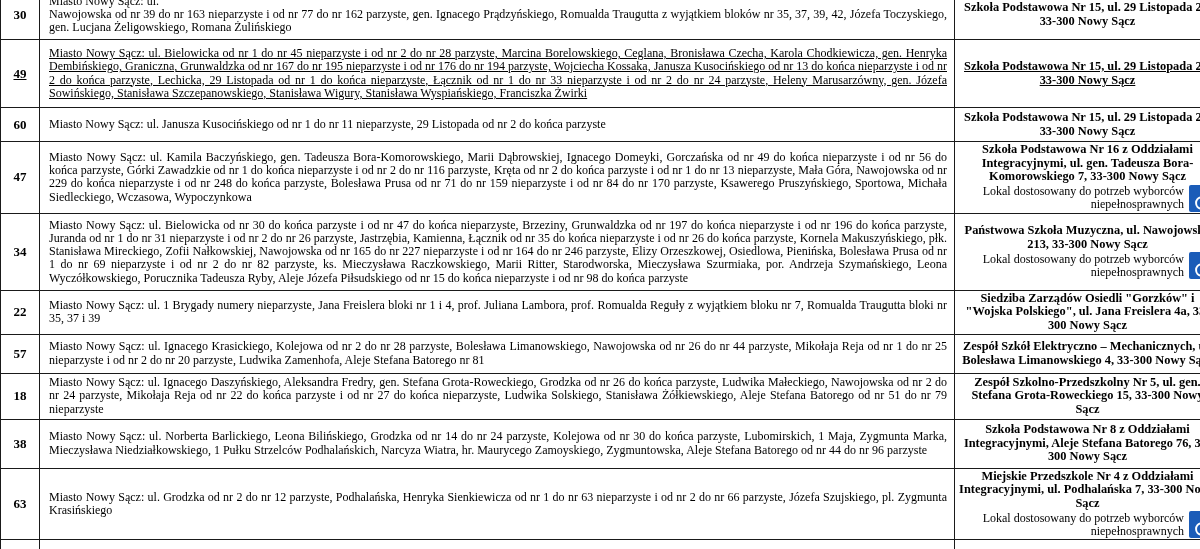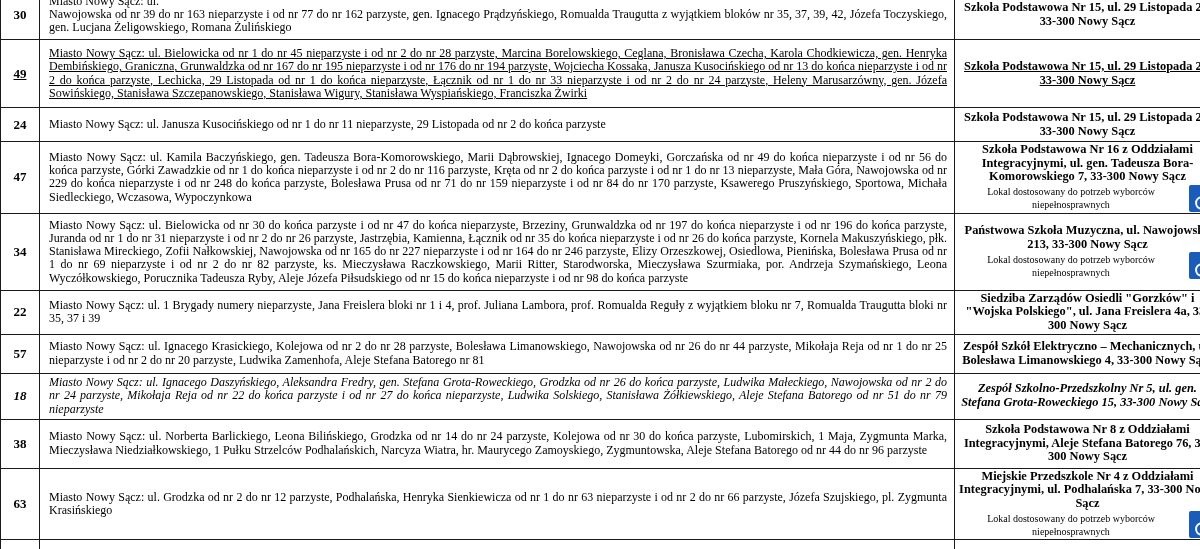--- a/index.html
+++ b/index.html
@@ -20,35 +20,35 @@
     font-size:12px;line-height:13.2px;padding:2px 7px 2px 9px;
   }
   td.desc .clipline{white-space:nowrap;overflow:hidden;}
   td.loc{
     width:259px;vertical-align:middle;padding:1px 3px;
   }
   .loc-name{
     font-weight:bold;text-align:center;font-size:12.4px;line-height:13.6px;
   }
   .note-row{display:flex;align-items:center;gap:5px;margin-top:1px;}
-  .note-text{flex:1;font-size:10px;line-height:13px;text-align:center;}
+  .note-text{flex:1;font-size:12px;line-height:13px;text-align:right;}
   .wc-badge{
     flex:0 0 auto;width:27px;height:27px;border-radius:2px;
     display:flex;align-items:center;justify-content:center;margin-right:1px;
   }
   .wc-badge svg{display:block;}
   
   tr:nth-child(1) td{height:45px;}
   tr:nth-child(2) td{height:63px;text-decoration:underline;}
   tr:nth-child(3) td{height:29px;}
   tr:nth-child(4) td{height:62px;}
   tr:nth-child(5) td{height:72px;}
   tr:nth-child(6) td{height:37px;}
   tr:nth-child(7) td{height:34px;}
-  tr:nth-child(8) td{height:41px;font-style:italic;}
+  tr:nth-child(8) td{height:41px;}
   tr:nth-child(9) td{height:44px;}
   tr:nth-child(10) td{height:65px;}
   tr:nth-child(11) td{height:85px;}
 </style>
 </head>
 <body>
 
 <div class="viewport">
   <table class="districts">
     <tbody id="rows-root">
@@ -75,21 +75,21 @@
       <span>Miasto Nowy Sącz: ul. Bielowicka od nr 1 do nr 45 nieparzyste i od nr 2 do nr 28 parzyste, Marcina Borelowskiego, Ceglana, Bronisława Czecha, Karola Chodkiewicza, gen. Henryka Dembińskiego, Graniczna, Grunwaldzka od nr 167 do nr 195 nieparzyste i od nr 176 do nr 194 parzyste, Wojciecha Kossaka, Janusza Kusocińskiego od nr 13 do końca nieparzyste i od nr 2 do końca parzyste, Lechicka, 29 Listopada od nr 1 do końca nieparzyste, Łącznik od nr 1 do nr 33 nieparzyste i od nr 2 do nr 24 parzyste, Heleny Marusarzówny, gen. Józefa Sowińskiego, Stanisława Szczepanowskiego, Stanisława Wigury, Stanisława Wyspiańskiego, Franciszka Żwirki</span>
     </td>
     <td class="loc">
       <div class="loc-name">Szkoła Podstawowa Nr 15, ul. 29 Listopada 22, 33-300 Nowy Sącz</div>
 
     </td>
   </tr>
 
   <tr>
     <td class="num">
-      <span>24</span>
+      <span>60</span>
     </td>
     <td class="desc">
       
       <span>Miasto Nowy Sącz: ul. Janusza Kusocińskiego od nr 1 do nr 11 nieparzyste, 29 Listopada od nr 2 do końca parzyste</span>
     </td>
     <td class="loc">
       <div class="loc-name">Szkoła Podstawowa Nr 15, ul. 29 Listopada 22, 33-300 Nowy Sącz</div>
 
     </td>
   </tr>

